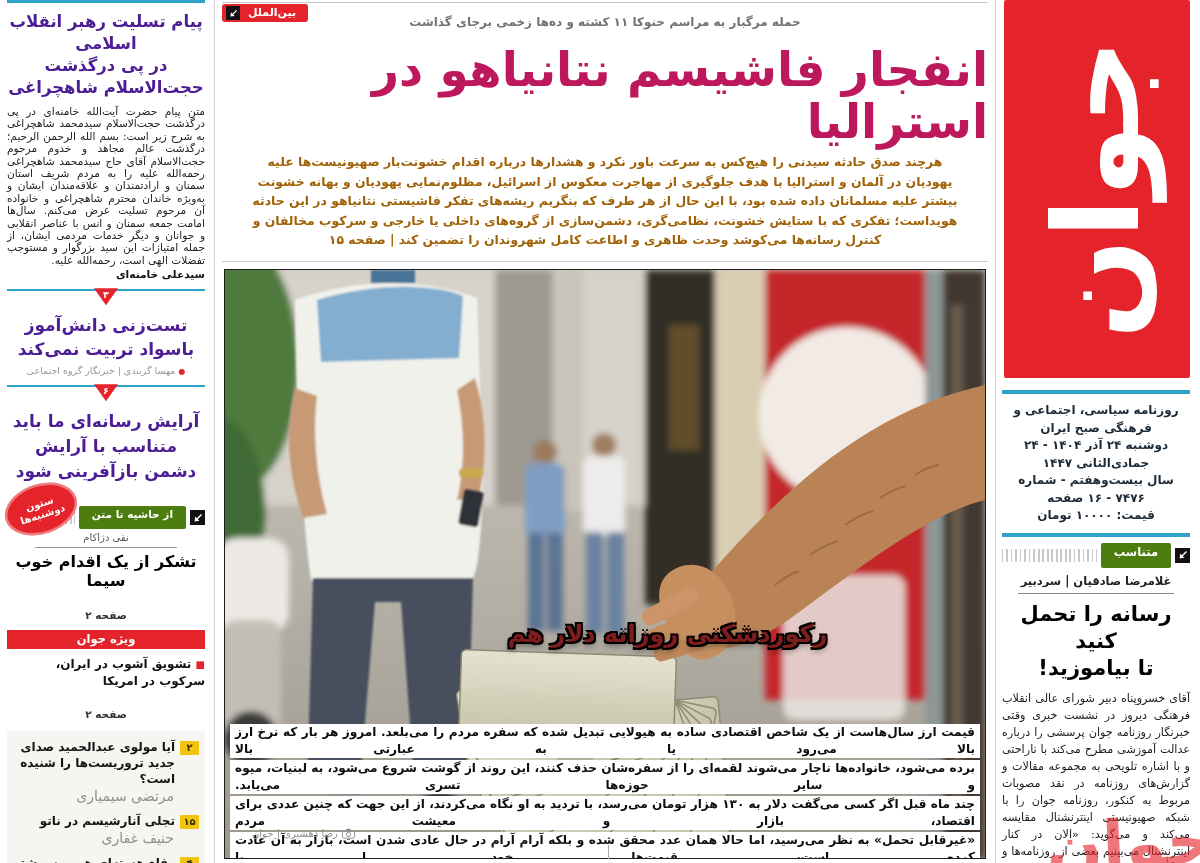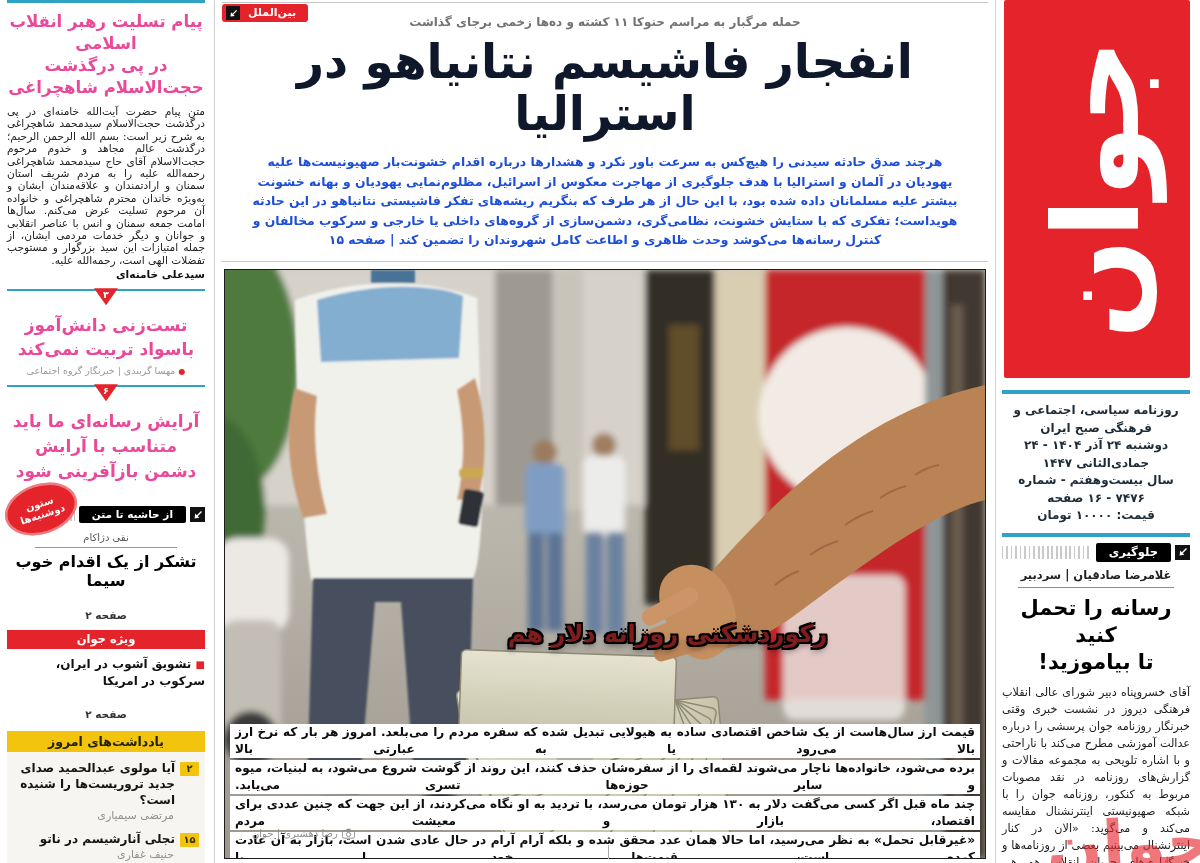--- a/index.html
+++ b/index.html
@@ -8,32 +8,32 @@
   .vline{position:absolute;top:0;bottom:0;width:1px;background:#d2d2d2;}
   
   .col-right{position:absolute;left:1002px;top:0;width:188px;}
   .logo-box{position:relative;width:186px;height:378px;background:#e5232b;border-radius:2px;overflow:hidden;}
   .logo-text{position:absolute;top:50%;left:50%;transform:translate(-50%,-50%) rotate(-90deg);
              font-size:118px;font-weight:900;color:#fff;white-space:nowrap;line-height:1;}
   .teal-rule{height:4px;background:#2fa3c6;margin:6px 0;}
   .mast-info{font-size:12px;font-weight:700;color:#1d2b38;text-align:center;line-height:17.5px;padding:2px 0;}
   .section-row{display:flex;align-items:center;gap:4px;margin-top:6px;}
   .black-sq{width:15px;height:15px;background:#111;flex:none;display:flex;align-items:center;justify-content:center;}
-  .red-badge{background:#000000;color:#fff;font-size:11.5px;font-weight:700;padding:2px 13px 3px;border-radius:2px;white-space:nowrap;}
+  .red-badge{background:#4d7c0f;color:#fff;font-size:11.5px;font-weight:700;padding:2px 13px 9px;border-radius:2px;white-space:nowrap;}
   .hatch{flex:1;height:13px;background:repeating-linear-gradient(90deg,#c9c9c9 0 1.5px,transparent 1.5px 4.5px);}
   .editor-line{text-align:center;font-size:11.5px;font-weight:700;color:#222;padding:5px 0 5px;margin:1px 16px 7px;border-bottom:1px solid #8a8a8a;}
   .edit-title{text-align:center;font-size:21px;font-weight:900;line-height:27px;color:#000;}
   .edit-body{font-size:11.2px;line-height:17px;text-align:justify;color:#1b1b1b;margin-top:8px;}
   .edit-body p{margin:0 0 2px;}
   .watermark{position:absolute;left:6px;bottom:-20px;font-size:66px;font-weight:900;color:rgba(229,35,43,.62);
              transform:rotate(-3deg);pointer-events:none;white-space:nowrap;}
   
   .col-left{position:absolute;left:0;top:0;width:212px;padding:0 7px;box-sizing:border-box;}
   .top-teal{height:3px;background:#2fa3c6;margin-bottom:8px;}
-  .s-title{font-weight:900;font-size:16.5px;line-height:22px;text-align:center;color:#ec4899;}
+  .s-title{font-weight:900;font-size:16.5px;line-height:22px;text-align:center;color:#4c1d95;}
   .s-body{font-size:10.6px;line-height:12.4px;text-align:justify;color:#222;margin-top:6px;}
   .s-sign{font-size:10.6px;font-weight:700;margin-top:2px;}
   .divider{position:relative;height:20px;margin:7px 0 6px;}
   .divider .dl{position:absolute;left:0;right:0;top:2px;height:2px;background:#2fa3c6;}
   .divider .tri{position:absolute;left:50%;top:1px;transform:translateX(-50%);width:24px;height:17px;
                 background:#e5232b;clip-path:polygon(0 0,100% 0,50% 100%);color:#fff;font-size:9.5px;
                 font-weight:700;text-align:center;line-height:13px;}
   .byline{text-align:center;font-size:9.5px;color:#999;margin-top:4px;}
   .byline .dot{color:#e5232b;font-size:8px;}
   .stamp-row{position:relative;margin-top:12px;height:34px;}
@@ -49,31 +49,31 @@
   .v-item{font-size:12px;font-weight:700;color:#111;line-height:16px;}
   .v-item .sq{color:#e5232b;font-size:10px;}
   .notes{margin-top:11px;}
   .notes-header{background:#f2c40e;color:#23210a;text-align:center;font-weight:900;font-size:12.5px;padding:3px 0;}
   .notes-body{background:#f6f5f1;padding:8px 6px 10px;}
   .note{margin-bottom:9px;}
   .note-head{display:flex;gap:5px;align-items:flex-start;}
   .note-badge{background:#f2c40e;color:#3a3000;font-size:10px;font-weight:700;min-width:19px;height:14px;
               text-align:center;line-height:14px;flex:none;border-radius:1px;margin-top:2px;}
   .note-title{font-size:12px;font-weight:900;line-height:16px;color:#141414;}
-  .note-author{font-size:11px;color:#8f8f8f;margin-right:25px;margin-top:1px;}
+  .note-author{font-size:14px;color:#8f8f8f;margin-right:25px;margin-top:1px;}
   
   .col-center{position:absolute;left:222px;top:0;width:766px;}
   .top-hairline{border-top:1px solid #c6c6c6;margin-top:2px;}
   .int-wrap{position:absolute;top:4px;left:0px;display:flex;align-items:center;}
   .int-pill{position:relative;background:#e5232b;color:#fff;font-size:11px;font-weight:700;
             padding:2px 12px 3px 26px;border-radius:3px;}
   .int-pill .black-sq{position:absolute;left:4px;top:2px;}
   .kicker{text-align:center;font-weight:700;font-size:12px;margin-top:12px;color:#737373;}
-  .headline{text-align:center;font-weight:900;font-size:47px;line-height:52px;margin-top:7px;color:#0f172a;letter-spacing:-1px;}
-  .lede{margin:12px auto 0;width:714px;font-size:12.4px;font-weight:600;line-height:19.5px;text-align:center;color:#1d4ed8;}
+  .headline{font-weight:900;font-size:47px;line-height:52px;margin-top:15px;color:#be185d;letter-spacing:-1px;}
+  .lede{margin:4px auto 0;width:714px;font-size:12.4px;font-weight:600;line-height:19.5px;text-align:center;color:#a16207;}
   .mid-hairline{border-top:1px solid #c9c9c9;margin:11px 0 7px;}
   .photo-frame{position:relative;width:760px;height:588px;margin:0 2px;border:1px solid #1d1d1d;overflow:hidden;background:#b9b5ac;}
   .photo-frame svg{position:absolute;inset:0;}
   .overlay-title{position:absolute;left:205px;top:344px;width:475px;text-align:center;
                  font-size:24px;line-height:41px;font-weight:900;color:#7f1d1d;
                  text-shadow:-2px -2px 0 #000,2px -2px 0 #000,-2px 2px 0 #000,2px 2px 0 #000,0 3px 6px rgba(0,0,0,.55);}
   .photo-lines{position:absolute;left:5px;right:5px;top:452px;}
   .pl{background:#fff;padding:0 5px;margin-top:2px;font-size:12.1px;font-weight:700;line-height:17px;
       text-align:justify;text-align-last:justify;color:#0d0d0d;}
   .credit{position:absolute;left:30px;top:828px;display:flex;align-items:flex-start;gap:4px;
@@ -102,21 +102,21 @@
     </div>
     <div class="teal-rule"></div>
 
     <div style="position:relative">
       <div class="section-row">
         <span class="black-sq">
           <svg width="10" height="10" viewBox="0 0 10 10">
               <path d="M8 1 L9 2 L4.8 6.2 L6.4 7.8 L1.6 8.4 L2.2 3.6 L3.8 5.2 Z" fill="#fff"></path>
             </svg>
         </span>
-        <span class="red-badge">جلوگیری</span>
+        <span class="red-badge">متناسب</span>
         <span class="hatch"></span>
       </div>
       <div class="editor-line">غلامرضا صادقیان | سردبیر</div>
       <div class="edit-title">
         <div>رسانه را تحمل کنید</div>
         <div>تا بیاموزید!</div>
       </div>
       <div class="edit-body">
         <p>آقای خسروپناه دبیر شورای عالی انقلاب فرهنگی دیروز در نشست خبری وقتی خبرنگار روزنامه جوان پرسشی را درباره عدالت آموزشی مطرح می‌کند با ناراحتی و با اشاره تلویحی به مجموعه مقالات و گزارش‌های روزنامه در نقد مصوبات مربوط به کنکور، روزنامه جوان را با شبکه صهیونیستی اینترنشنال مقایسه می‌کند و می‌گوید: «الان در کنار اینترنشنال می‌بینیم بعضی از روزنامه‌ها و خبرگزاری‌های جریان انقلاب هم هی مرتب، شورا را نقد می‌کنند و زیر سؤال می‌برند. اشکال ندارد، اما شاید منطق و اخلاق اقتضا بکند که روزنامه جوان وقتی دارد یک موضوعی را نقد می‌کند، یک سؤالی، یک پاسخی از دبیرخانه بگیرد»</p>
 
@@ -176,21 +176,20 @@
     <div class="page-ref">صفحه ۲</div>
 
     <div class="vizheh-bar">ویژه جوان</div>
     <div class="v-item">
       <span class="sq">■</span>
       <span>تشویق آشوب در ایران، سرکوب در امریکا</span>
     </div>
     <div class="page-ref">صفحه ۲</div>
 
     <div class="notes">
-      <div class="notes-header">یادداشت‌های امروز</div>
       <div class="notes-body">
         <div class="note">
           <div class="note-head">
             <span class="note-badge">۲</span>
             <span class="note-title">آیا مولوی عبدالحمید صدای جدید تروریست‌ها را شنیده است؟</span>
           </div>
           <div class="note-author">مرتضی سیمیاری</div>
         </div>
         <div class="note">
           <div class="note-head">

